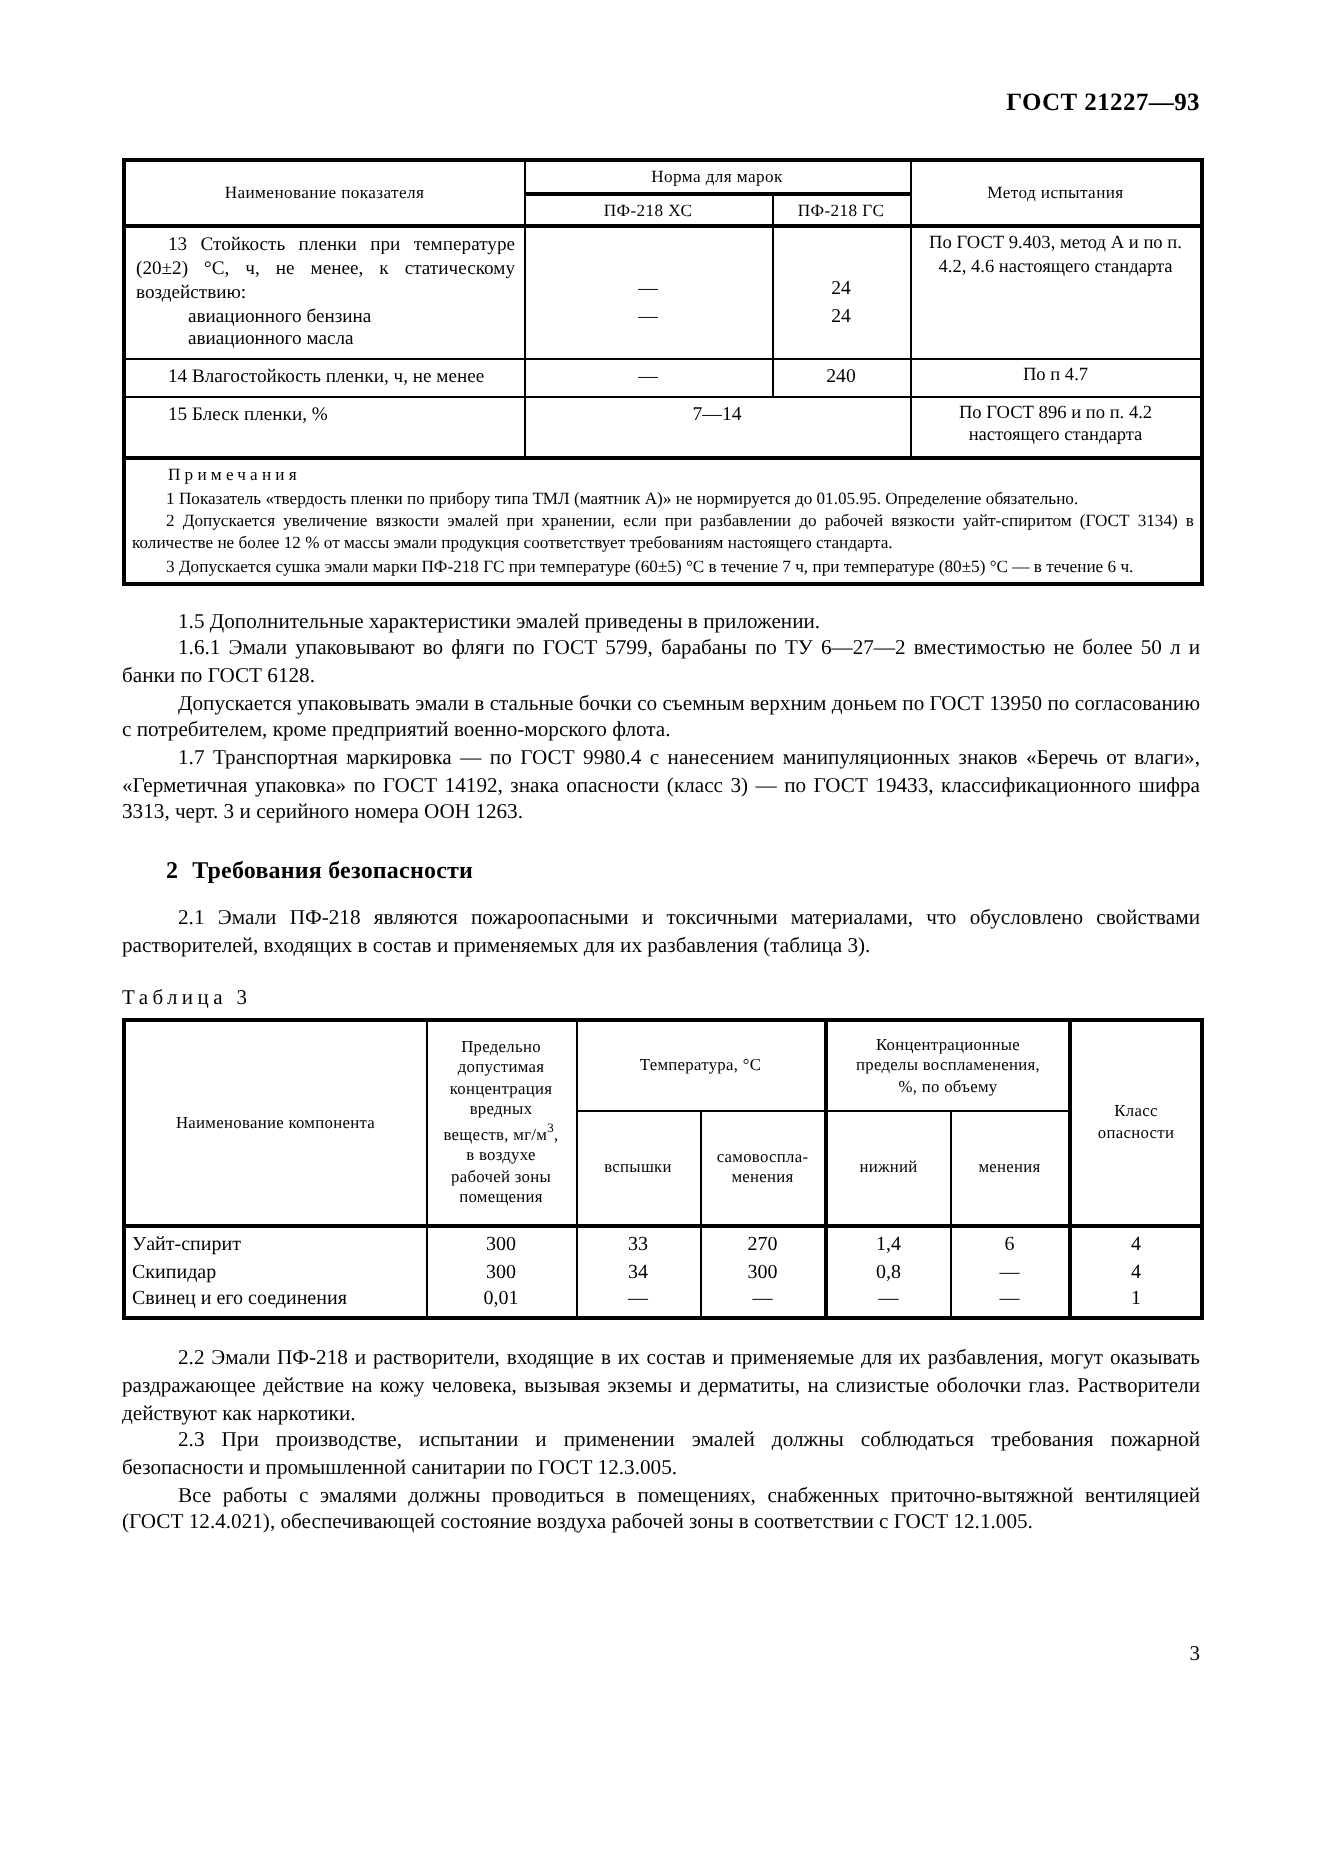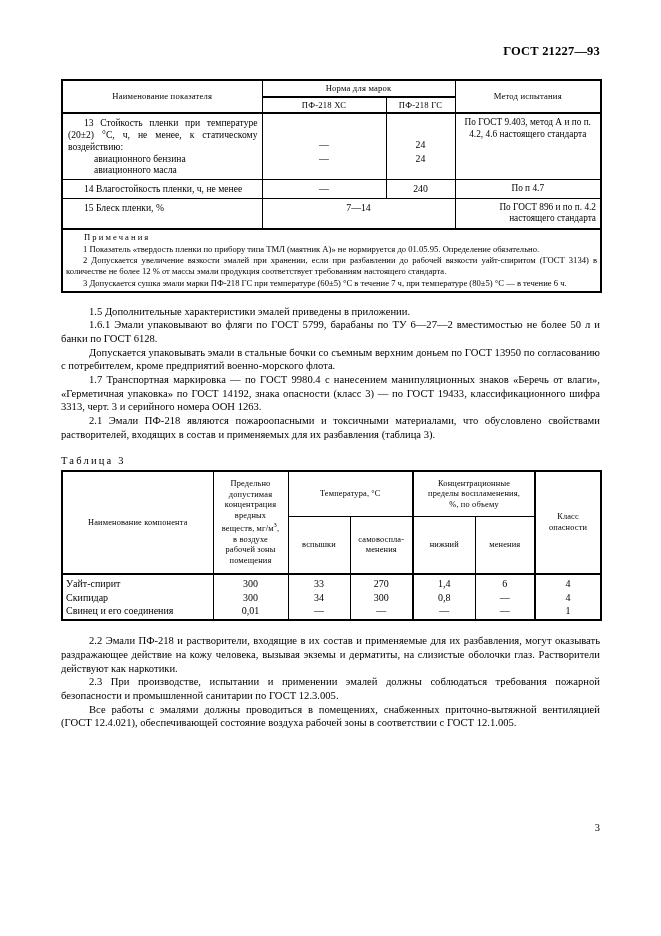--- a/index.html
+++ b/index.html
@@ -224,41 +224,44 @@
           <td class="val-cell" colspan="2" style="vertical-align:bottom;">—</td>
           <td class="val-cell" style="vertical-align:bottom;">240</td>
           <td class="method-cell" style="border-right-width:2px;">По п 4.7</td>
         </tr>
 
         <tr>
           <td class="name-cell" style="border-left-width:2px;">
             <span class="ind">15 Блеск пленки, %</span>
           </td>
           <td class="val-cell" colspan="3">7—14</td>
-          <td class="method-cell" style="border-right-width:2px;text-align:right;">По ГОСТ 896 и по п. 4.2 настоящего стандарта</td>
+          <td class="method-cell" style="border-right-width:2px;">По ГОСТ 896 и по п. 4.2 настоящего стандарта</td>
         </tr>
 
         <tr>
           <td class="notes-cell thickt outer-bottom" colspan="5" style="border-left-width:2px;border-right-width:2px;">
             <span class="notes-title">Примечания</span>
             <span class="note-p">1 Показатель «твердость пленки по прибору типа ТМЛ (маятник А)» не нормируется до 01.05.95. Определение обязательно.</span>
             <span class="note-p">2 Допускается увеличение вязкости эмалей при хранении, если при разбавлении до рабочей вязкости уайт-спиритом (ГОСТ 3134) в количестве не более 12 % от массы эмали продукция соответствует требованиям настоящего стандарта.</span>
             <span class="note-p">3 Допускается сушка эмали марки ПФ-218 ГС при температуре (60±5) °С в течение 7 ч, при температуре (80±5) °С — в течение 6 ч.</span>
           </td>
         </tr>
       </tbody>
     </table>
 
     <div class="body-block">
       <p class="bt">1.5  Дополнительные характеристики эмалей приведены в приложении.</p>
       <p class="bt">1.6.1  Эмали упаковывают во фляги по ГОСТ 5799, барабаны по ТУ 6—27—2 вместимостью не более 50 л и банки по ГОСТ 6128.</p>
       <p class="bt">Допускается упаковывать эмали в стальные бочки со съемным верхним доньем по ГОСТ 13950 по согласованию с потребителем, кроме предприятий военно-морского флота.</p>
       <p class="bt">1.7  Транспортная маркировка — по ГОСТ 9980.4 с нанесением манипуляционных знаков «Беречь от влаги», «Герметичная упаковка» по ГОСТ 14192, знака опасности (класс 3) — по ГОСТ 19433, классификационного шифра 3313, черт. 3 и серийного номера ООН 1263.</p>
     </div>
 
+    <h2 class="sec">
+      <span class="num">2</span><span>Требования безопасности</span>
+    </h2>
 
     <p class="bt">2.1  Эмали ПФ-218 являются пожароопасными и токсичными материалами, что обусловлено свойствами растворителей, входящих в состав и применяемых для их разбавления (таблица 3).</p>
 
     <div class="table-caption-spaced" style="margin-top:14px;">Таблица  3</div>
 
     <table class="gost t3">
       <colgroup>
         <col style="width:151px">
         <col style="width:75px">
         <col style="width:62px">

